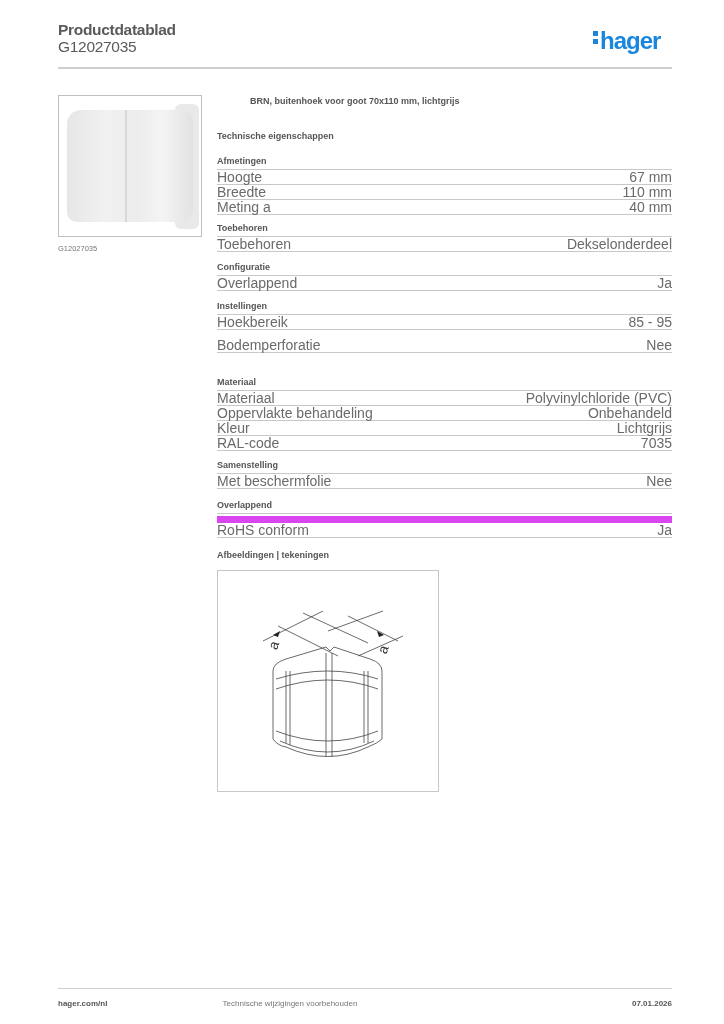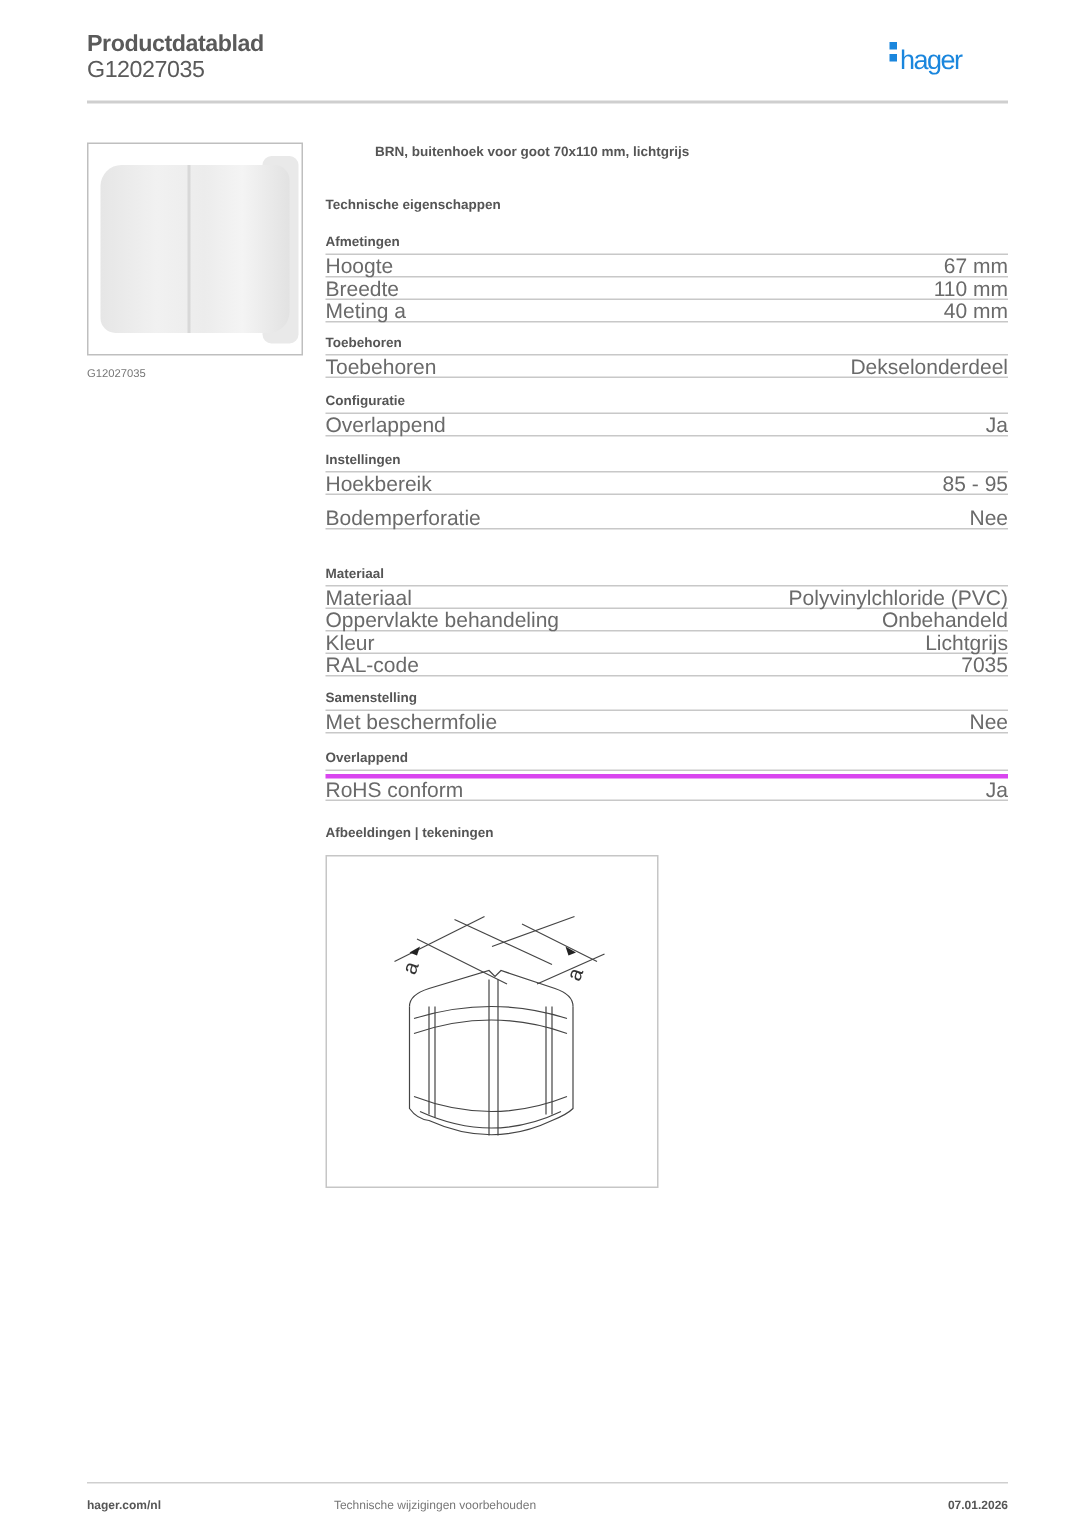--- a/index.html
+++ b/index.html
@@ -1,36 +1,36 @@
 <!DOCTYPE html>
 <html><head>
 <meta charset="utf-8">
 <style>
   html, body { margin:0; padding:0; background:#ffffff; }
   body { width:724px; height:1024px; position:relative; overflow:hidden;
          font-family:"Liberation Sans", sans-serif; color:#555; }
   .hdr-title { position:absolute; left:58px; top:21px; font-size:15.5px; font-weight:bold; color:#5a5a5a; letter-spacing:-0.3px; }
   .hdr-code { position:absolute; left:58px; top:38px; font-size:15.5px; color:#5a5a5a; letter-spacing:-0.3px; }
-  .logo { position:absolute; left:593px; top:27px; font-size:18px; font-weight:normal; color:#1a86dd; letter-spacing:-1px; }
+  .logo { position:absolute; left:593px; top:27px; font-size:24px; font-weight:bold; color:#1a86dd; letter-spacing:-1px; }
   .logo .dots { display:inline-block; width:5px; margin-right:2px; position:relative; top:-2px; }
   .logo .dots i { display:block; width:5px; height:5px; background:#1a86dd; margin:3px 0; }
   .hdr-rule { position:absolute; left:58px; top:67px; width:614px; height:2px; background:#cfcfcf; }
 
   .prod-img { position:absolute; left:58px; top:95px; width:144px; height:142px; border:1px solid #bfbfbf; box-sizing:border-box; background:#fff; overflow:hidden; }
   .prod-img .body { position:absolute; left:8px; top:14px; width:126px; height:112px; background:linear-gradient(90deg,#e6e6e6 0%,#f1f1f1 30%,#ececec 55%,#f4f4f4 75%,#e2e2e2 100%); border-radius:14px 10px 14px 10px; }
   .prod-img .seam { position:absolute; left:66px; top:14px; width:2px; height:112px; background:#d8d8d8; }
   .prod-img .cap { position:absolute; left:116px; top:8px; width:24px; height:125px; background:#e9e9e9; border-radius:6px; }
   .img-caption { position:absolute; left:58px; top:244px; font-size:7.5px; color:#777; }
   .prod-name { position:absolute; left:217px; top:96px; font-size:9px; font-weight:bold; color:#555;padding-left:33px; }
   .section-title { position:absolute; left:217px; top:131px; font-size:9px; font-weight:bold; color:#555; }
 
   .grp { position:absolute; left:217px; width:455px; }
   .grp-h { font-size:9px; font-weight:bold; color:#555; height:14px; line-height:12px; border-bottom:1px solid #c8c8c8; }
   .row { display:flex; justify-content:space-between; font-size:14px; color:#6a6a6a; height:14px; line-height:14px; border-bottom:1px solid #c8c8c8; }
-  .row.dbl { border-top:3px solid #d946ef; margin-top:2px; }
+  .row.dbl { border-top:7px solid #d946ef; margin-top:2px; }
 
   .draw-title { position:absolute; left:217px; top:550px; font-size:9px; font-weight:bold; color:#555; }
   .drawing { position:absolute; left:217px; top:570px; width:222px; height:222px; border:1px solid #c6c6c6; box-sizing:border-box; background:#fff; }
 
   .ftr-rule { position:absolute; left:58px; top:988px; width:614px; height:1px; background:#cfcfcf; }
   .ftr-left { position:absolute; left:58px; top:999px; font-size:8px; font-weight:bold; color:#555; }
   .ftr-mid { position:absolute; left:0; width:580px; text-align:center; top:999px; font-size:8px; color:#777; }
   .ftr-right { position:absolute; right:52px; top:999px; font-size:8px; font-weight:bold; color:#555; }
 </style>
 </head>

